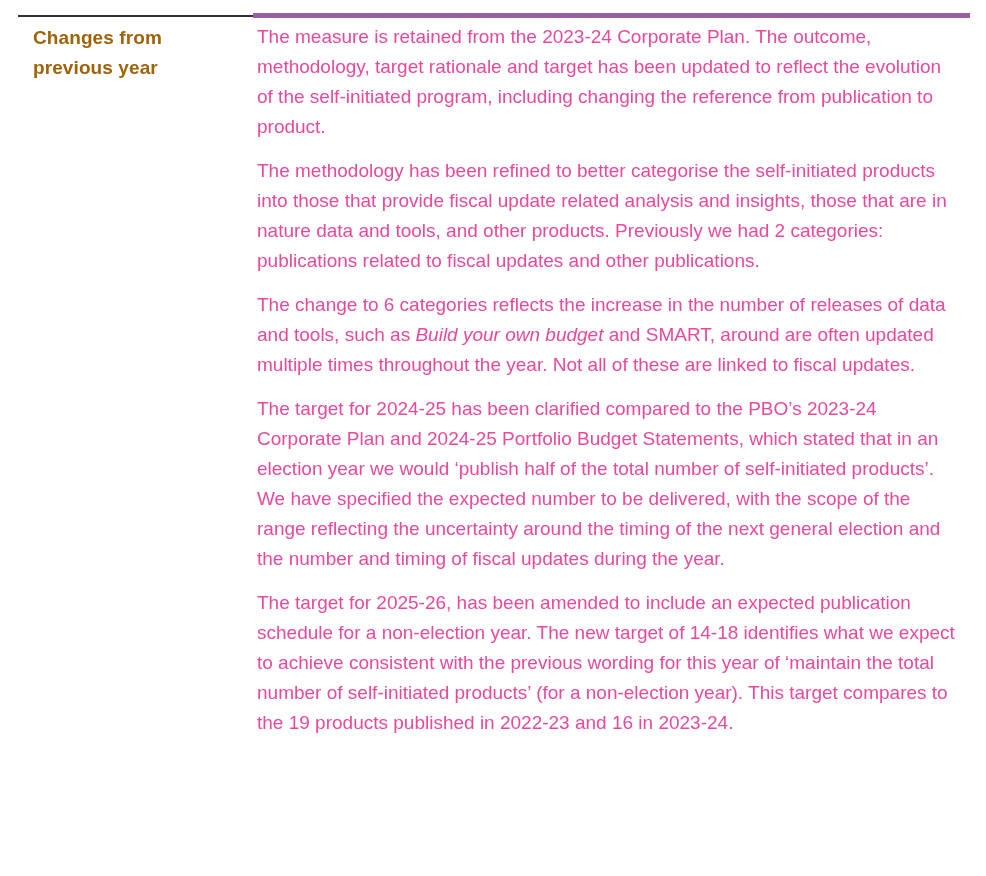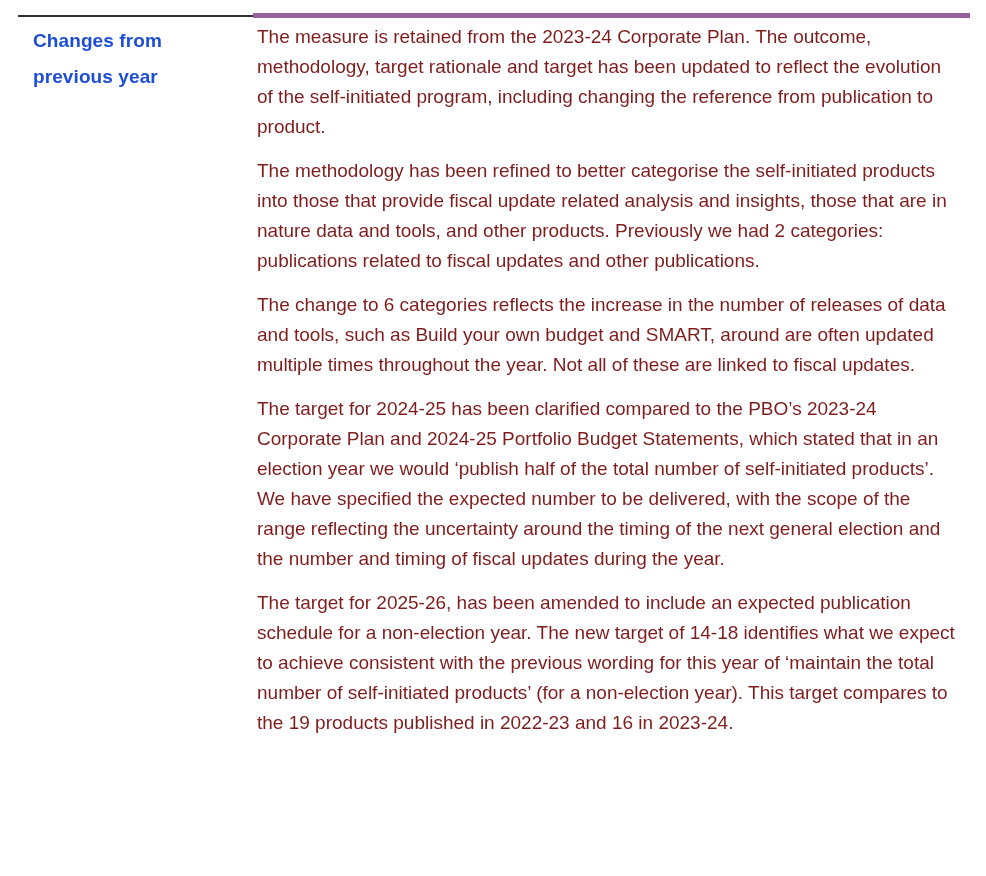--- a/index.html
+++ b/index.html
@@ -46,35 +46,36 @@
     height: 2px;
     background: #333039;
   }
   .border-bar.purple {
     top: 0;
     height: 5px;
     background: #96619e;
   }
   .row-label {
     font-size: 19px;
-    line-height: 36px;
+    line-height: 30px;
     font-weight: bold;
-    color: #1d4ed8;
+    color: #a16207;
     letter-spacing: 0.1px;
   }
   .row-text p {
     margin: 0 0 14px 0;
     font-size: 19px;
     line-height: 30px;
-    color: #7f1d1d;
+    color: #ec4899;
   }
   .row-text p:last-child {
     margin-bottom: 16px;
   }
   .italic-seg {
+    font-style: italic;
     text-align: center;
   }
 </style>
 </head>
 <body>
 
 <div class="doc-page">
   <div class="table-row">
 
     <div class="cell label-cell">

